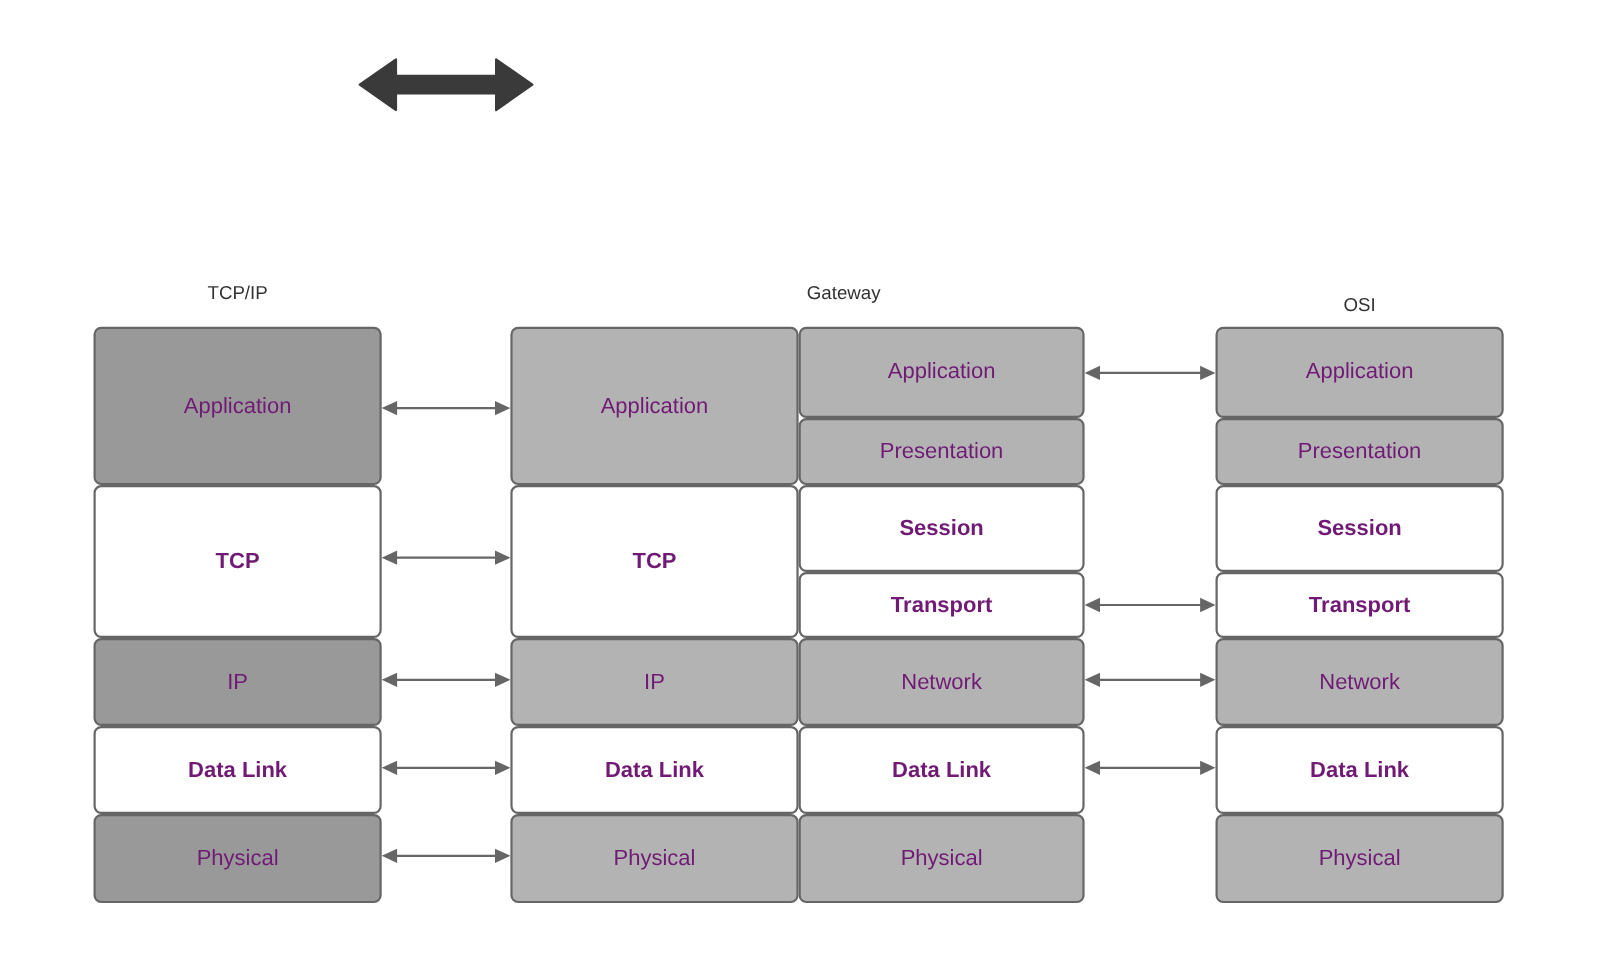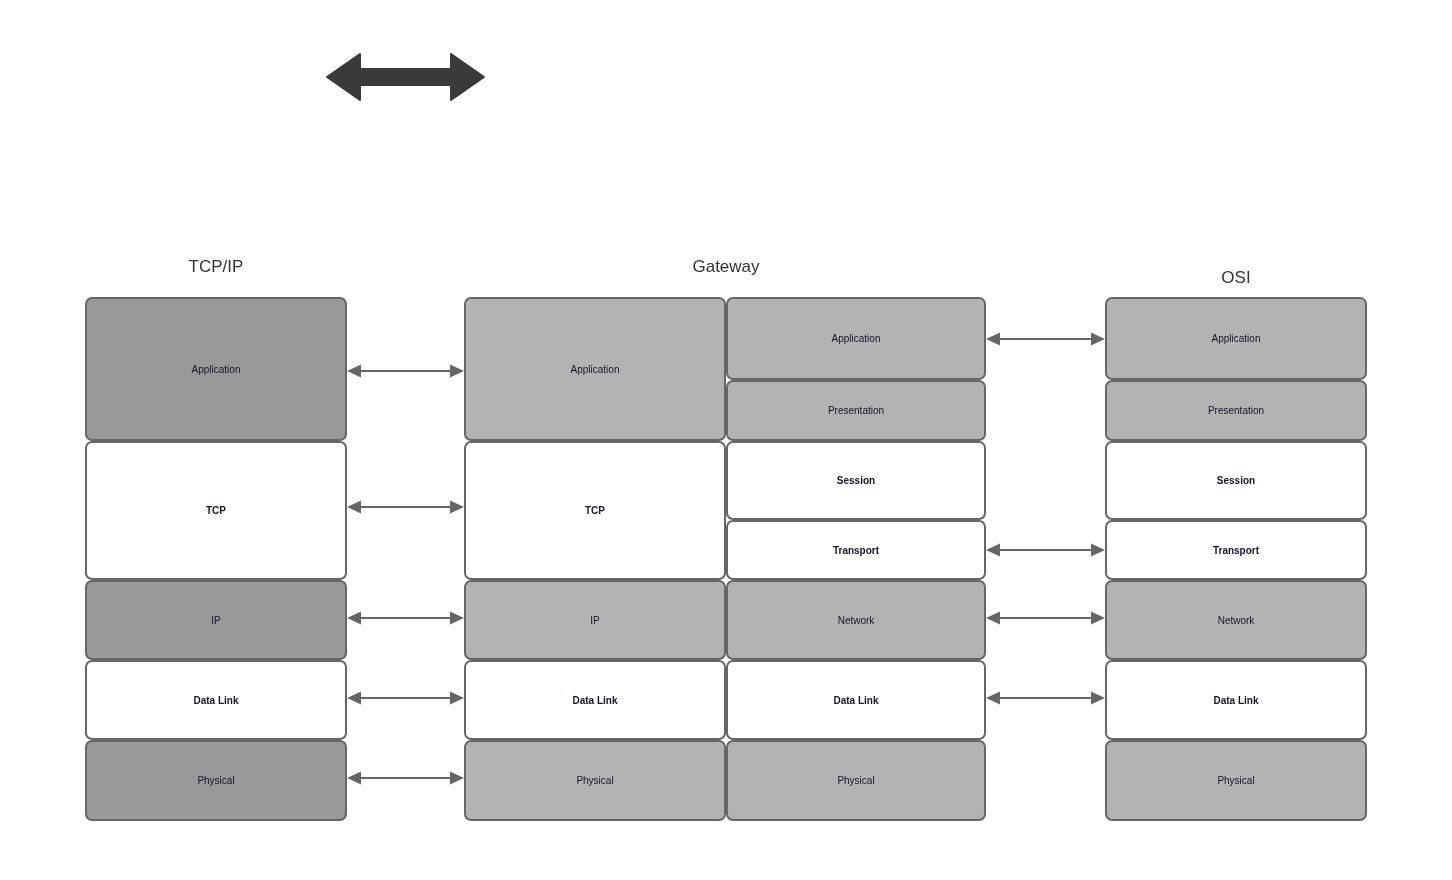--- a/index.html
+++ b/index.html
@@ -39,21 +39,21 @@
   .col-heading {
     position: absolute;
     font-size: 17px;
     line-height: 20px;
     color: #333333;
     text-align: center;
     white-space: nowrap;
     transform: translateX(-50%);
   }
   #heading-tcpip { left: 216px; top: 257px; }
-  #heading-gateway { left: 726px; top: 257px; }
+  #heading-gateway { left: 767px; top: 257px; }
   #heading-osi { left: 1236px; top: 268px; }
 
   
   .stack {
     position: absolute;
     box-sizing: border-box;
   }
   #stack-tcpip   { left: 85px;  top: 297px; width: 262px; height: 524px; }
   #stack-gw-left { left: 464px; top: 297px; width: 262px; height: 524px; }
   #stack-gw-right{ left: 726px; top: 297px; width: 260px; height: 524px; }
@@ -62,23 +62,23 @@
   .layer-box {
     position: absolute;
     left: 0;
     width: 100%;
     box-sizing: border-box;
     border: 2px solid #666666;
     border-radius: 7px;
     display: flex;
     align-items: center;
     justify-content: center;
-    font-size: 10px;
+    font-size: 20px;
     line-height: 19px;
-    color: #0f172a;
+    color: #701a75;
     white-space: nowrap;
   }
   .layer-box.fill-dark  { background: #999999; }
   .layer-box.fill-mid   { background: #b3b3b3; }
   .layer-box.fill-white { background: #ffffff; font-weight: bold; }
 
   
   .connector {
     position: absolute;
     height: 22px;

